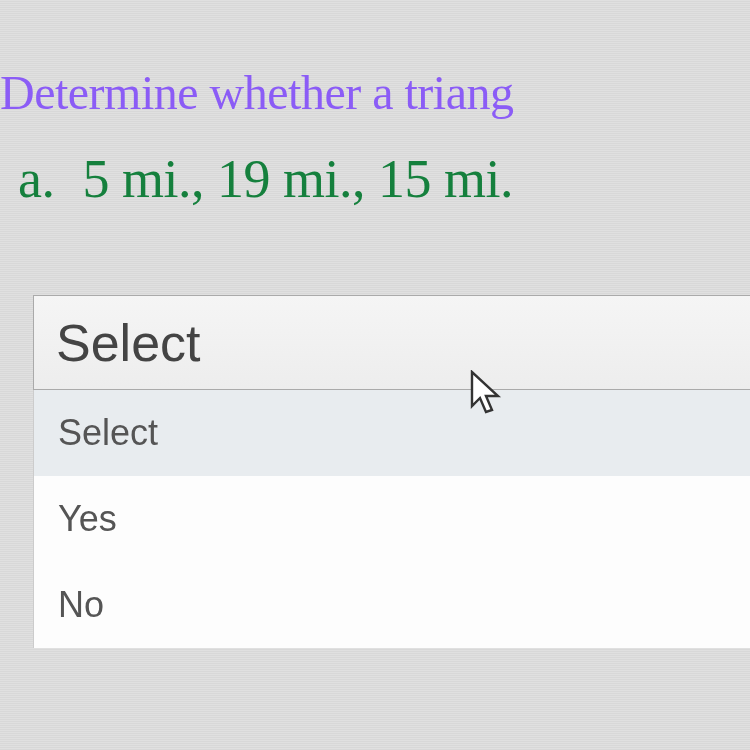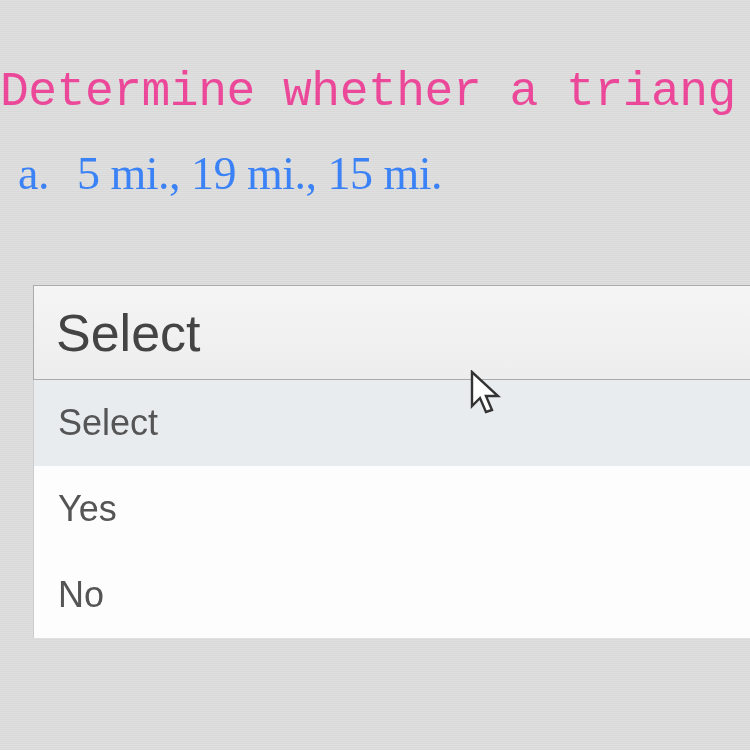--- a/index.html
+++ b/index.html
@@ -16,29 +16,28 @@
         #d8d8d8 1px,
         #e0e0e0 1px,
         #e0e0e0 2px
       );
       font-family: Georgia, 'Times New Roman', serif;
       overflow: hidden;
       position: relative;
     }
     .question-text {
       font-size: 48px;
-      color: #ec4899;
+      color: #8b5cf6;
       padding: 65px 0 0 0;
       letter-spacing: -0.5px;
       white-space: nowrap;
-      font-family: Liberation Mono, monospace;
     }
     .subquestion {
-      font-size: 46px;
-      color: #3b82f6;
+      font-size: 54px;
+      color: #15803d;
       padding: 28px 0 0 18px;
       letter-spacing: -0.5px;
     }
     .subquestion .letter {
       margin-right: 28px;
     }
     .dropdown-container {
       margin: 85px 0 0 33px;
       position: relative;
     }

